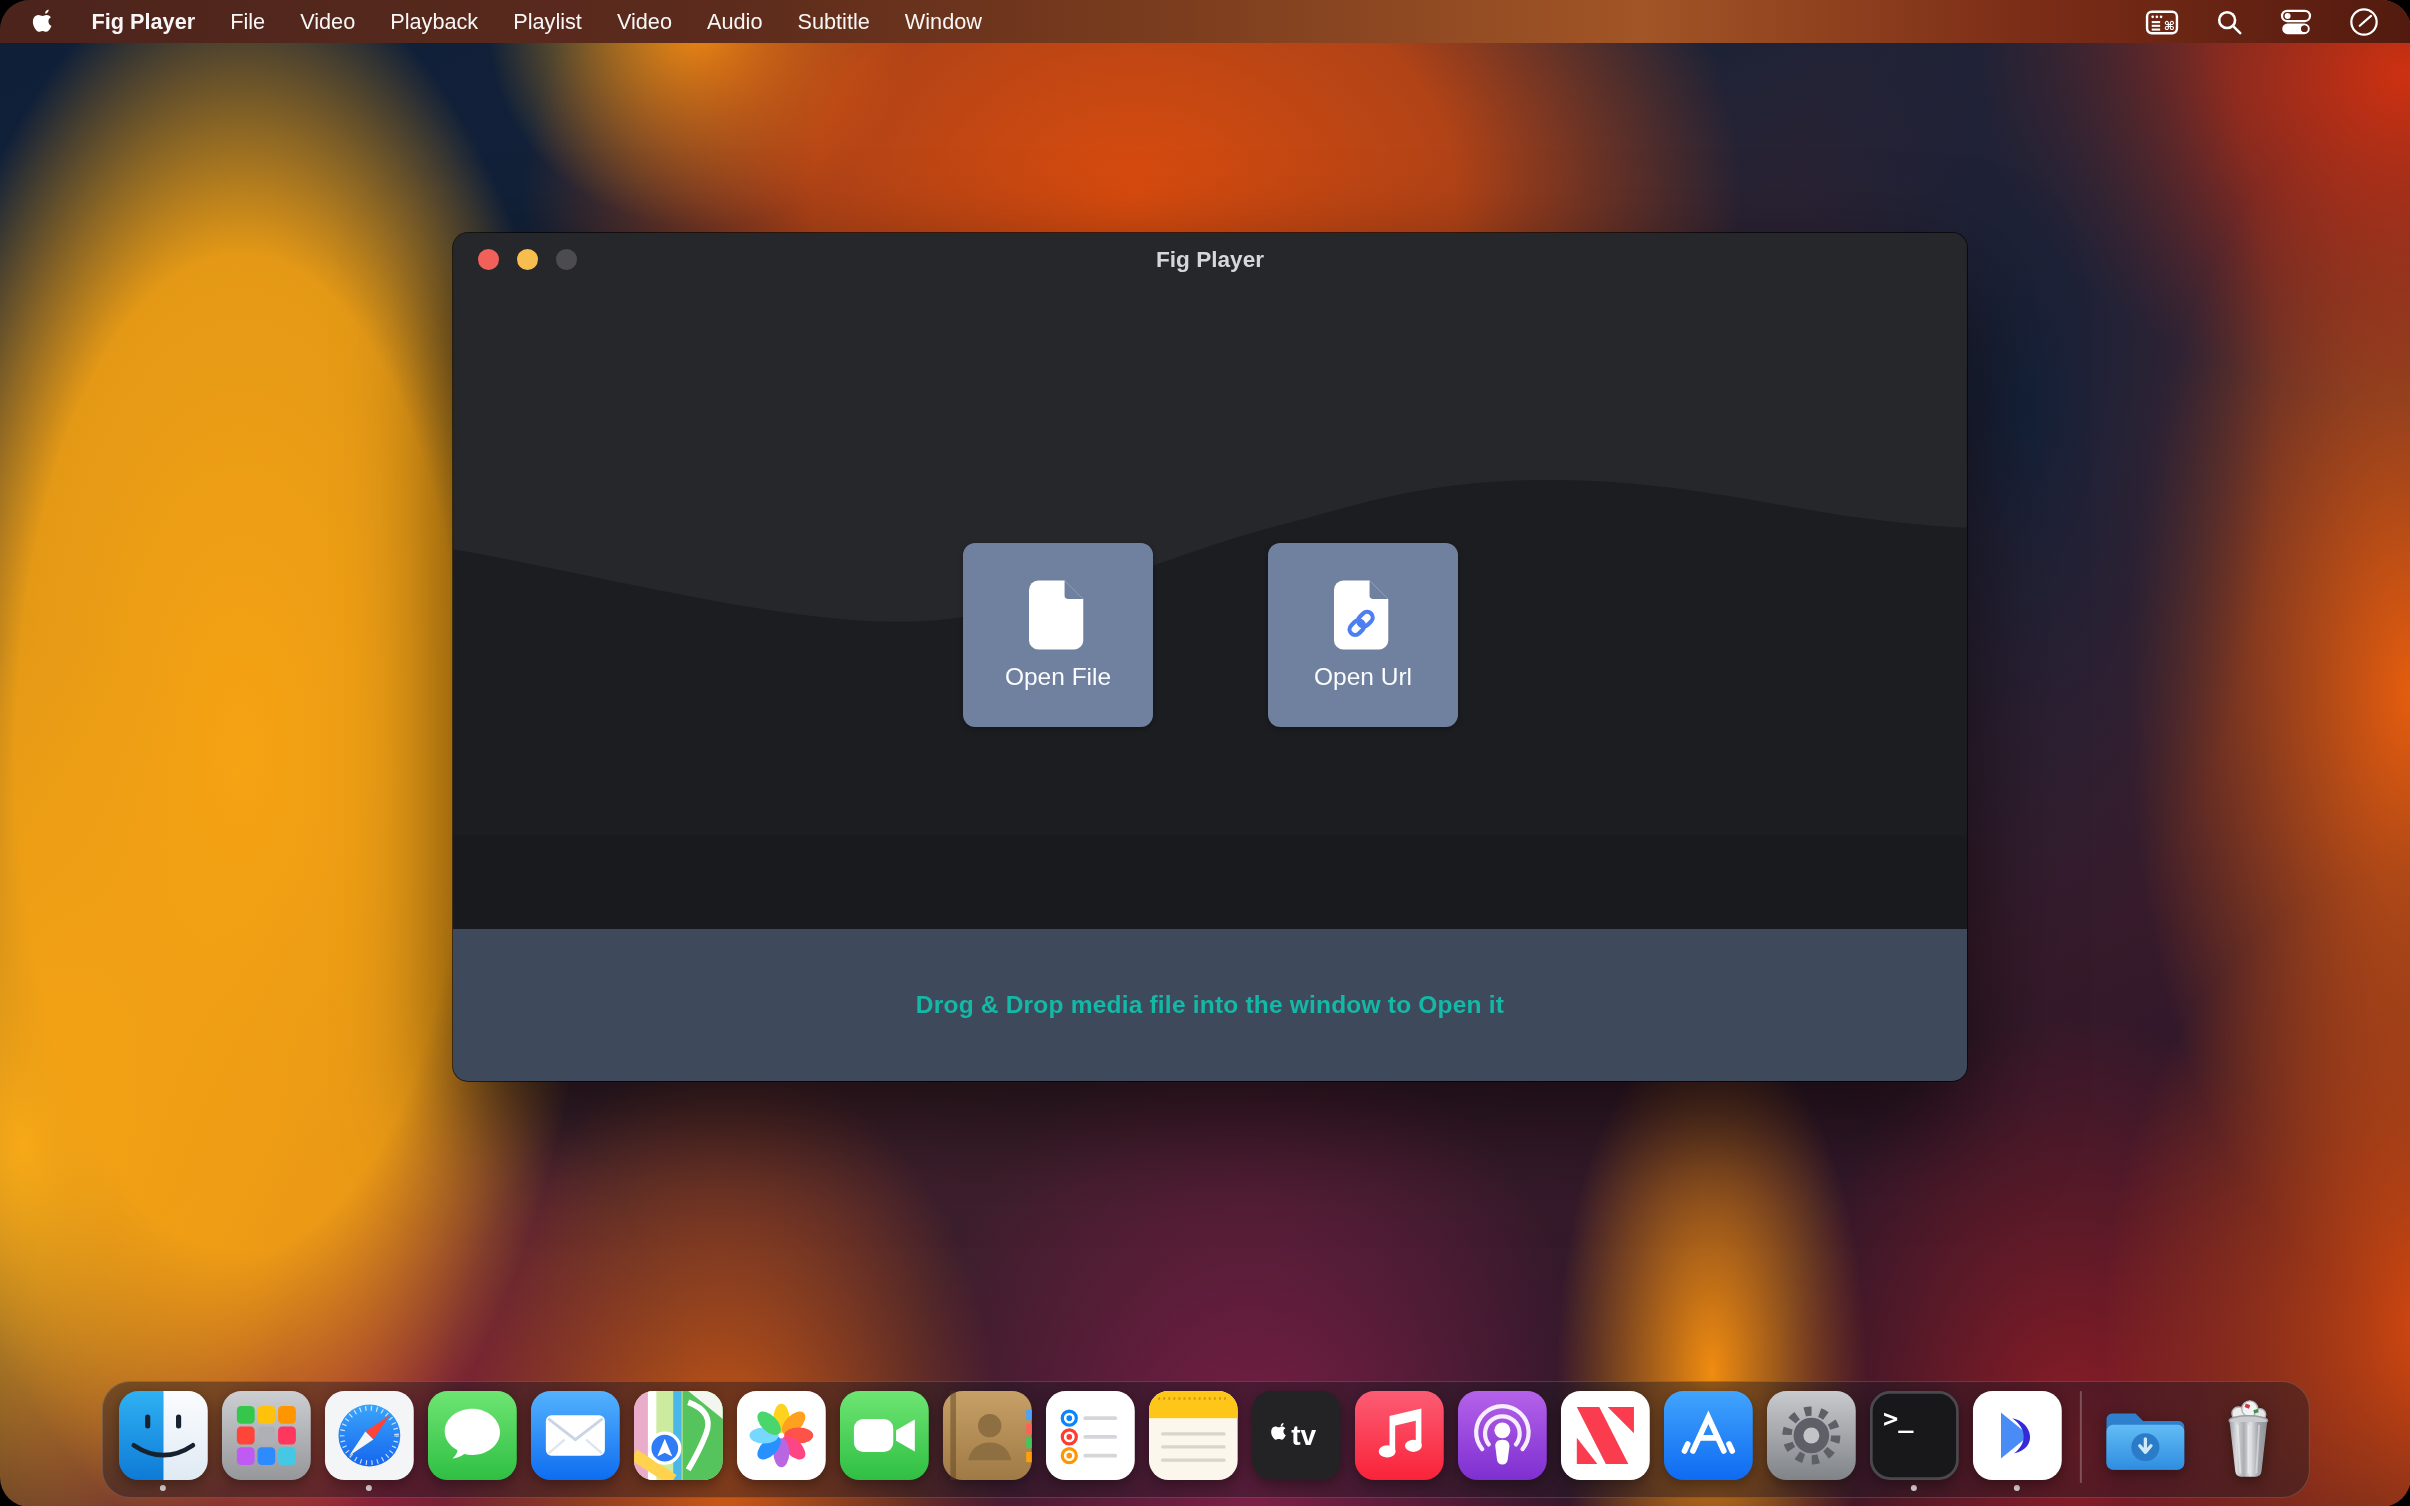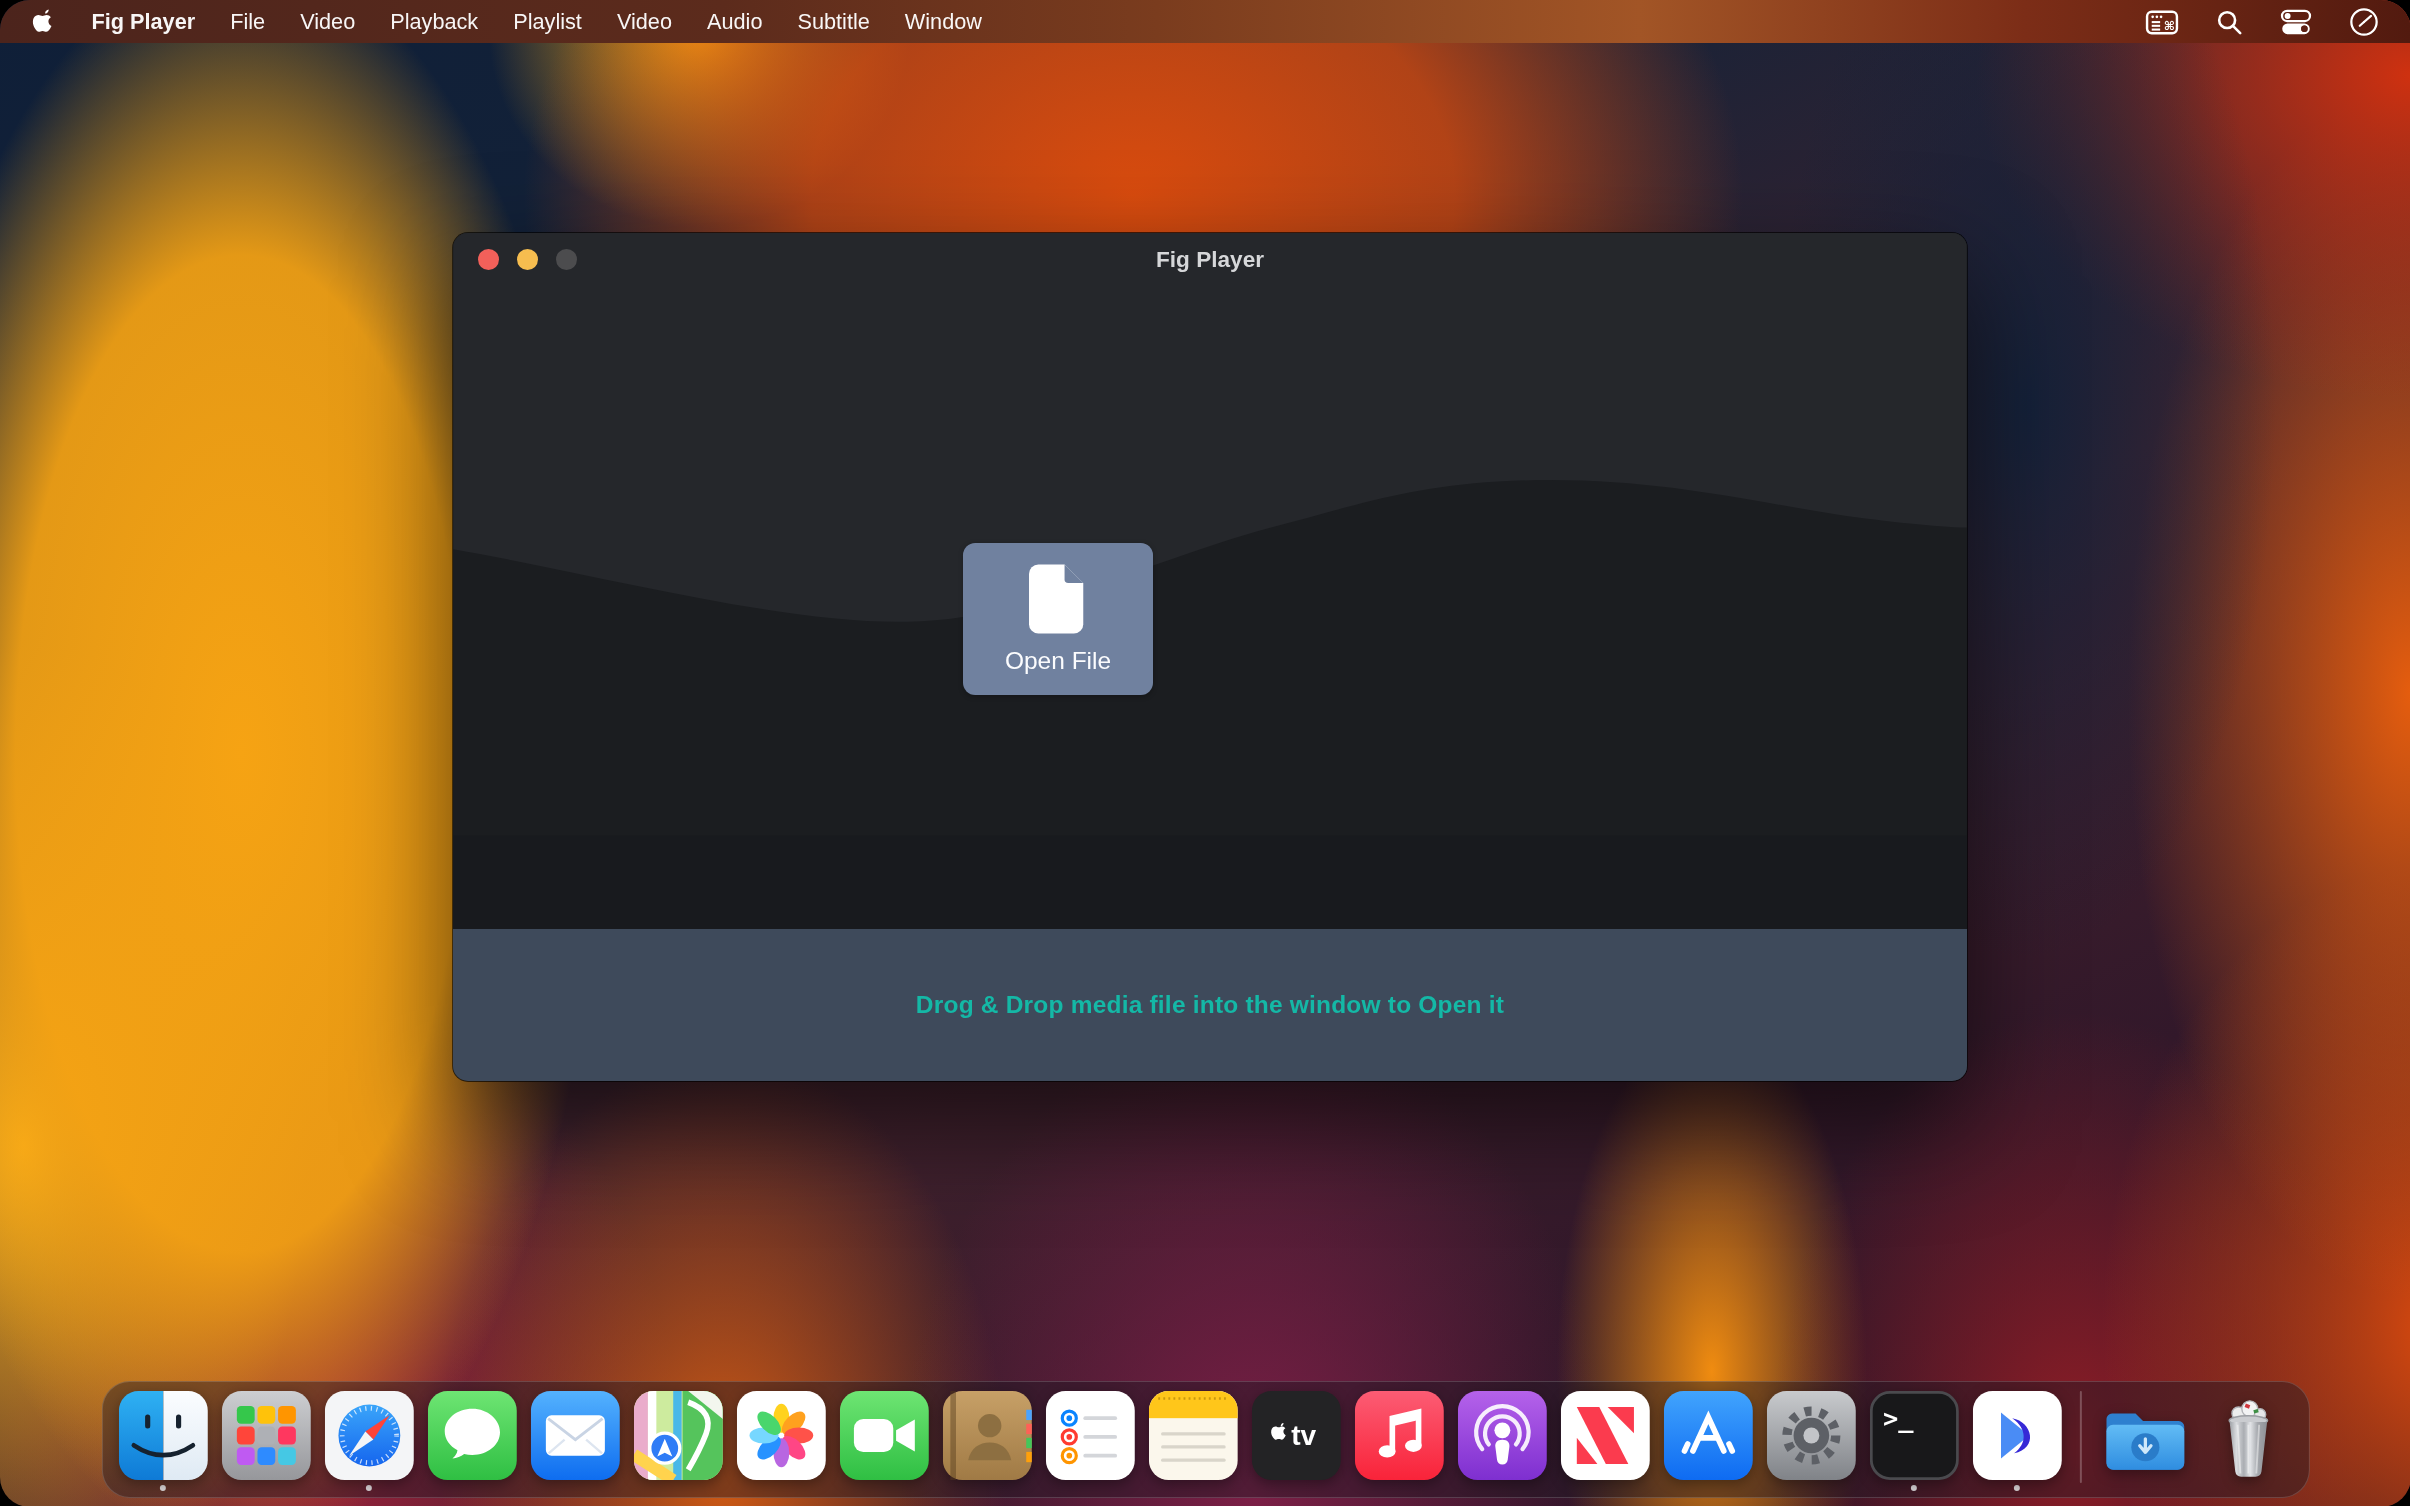--- a/index.html
+++ b/index.html
@@ -38,21 +38,21 @@
     background:#1b1d20;box-shadow:0 42px 104px rgba(0,0,0,.6),0 0 0 0.9px rgba(0,0,0,.65),inset 0 0.9px 0 rgba(255,255,255,.08);
     overflow:hidden;z-index:20;}
   .window-wave{position:absolute;inset:0;pointer-events:none;}
   .titlebar{position:absolute;top:0;left:0;right:0;height:53px;display:flex;align-items:center;}
   .traffic{position:absolute;left:25.4px;top:16px;display:flex;gap:18px;}
   .tl{width:21px;height:21px;border-radius:50%;}
   .tl-close{background:#f2605a;}
   .tl-min{background:#f6bd4f;}
   .tl-zoom{background:#4c4c4e;}
   .window-title{width:100%;text-align:center;color:#d6d7d9;font-size:22.6px;font-weight:600;}
-  .open-btn{position:absolute;width:190px;height:152px;border-radius:12.2px;background:#70819f;
+  .open-btn{position:absolute;width:190px;height:184px;border-radius:12.2px;background:#70819f;
     display:flex;flex-direction:column;align-items:center;justify-content:center;gap:13px;cursor:default;
     box-shadow:0 1.9px 5.6px rgba(0,0,0,.25);}
   .btn-open-file{left:510px;top:310px;}
   .btn-open-url{left:815px;top:310px;}
   .open-btn .lbl{color:#fbfcfe;font-size:24.5px;font-weight:500;}
   .window-bottombar{position:absolute;left:0;right:0;bottom:0;height:152px;background:#3e4a5b;
     display:flex;align-items:center;justify-content:center;}
   .drop-hint{color:#14b8a6;font-size:24.5px;font-weight:700;letter-spacing:0.2px;}
 
   
@@ -140,20 +140,31 @@
     </div>
 
     <div class="open-btn btn-open-file">
       <svg width="58" height="70" viewBox="0 0 62 74">
         <path d="M10 0 H38 L58 20 V64 a10 10 0 0 1 -10 10 H10 A10 10 0 0 1 0 64 V10 A10 10 0 0 1 10 0 Z" fill="#fff"></path>
         <path d="M38 0 L58 20 H42 a4 4 0 0 1 -4 -4 Z" fill="#70819f"></path>
       </svg>
       <span class="lbl">Open File</span>
     </div>
 
+    <div class="open-btn btn-open-url">
+      <svg width="58" height="70" viewBox="0 0 62 74">
+        <path d="M10 0 H38 L58 20 V64 a10 10 0 0 1 -10 10 H10 A10 10 0 0 1 0 64 V10 A10 10 0 0 1 10 0 Z" fill="#fff"></path>
+        <path d="M38 0 L58 20 H42 a4 4 0 0 1 -4 -4 Z" fill="#70819f"></path>
+        <g stroke="#4d7ff0" stroke-width="4.5" fill="none" stroke-linecap="round" transform="rotate(-45 29 46)">
+          <rect x="14" y="40" width="17" height="12" rx="6"></rect>
+          <rect x="27" y="40" width="17" height="12" rx="6"></rect>
+        </g>
+      </svg>
+      <span class="lbl">Open Url</span>
+    </div>
 
     <div class="window-bottombar">
       <span class="drop-hint">Drog &amp; Drop media file into the window to Open it</span>
     </div>
   </div>
 
   <div class="dock">
 
     <div class="dock-item">
       <svg viewBox="0 0 95 95">

